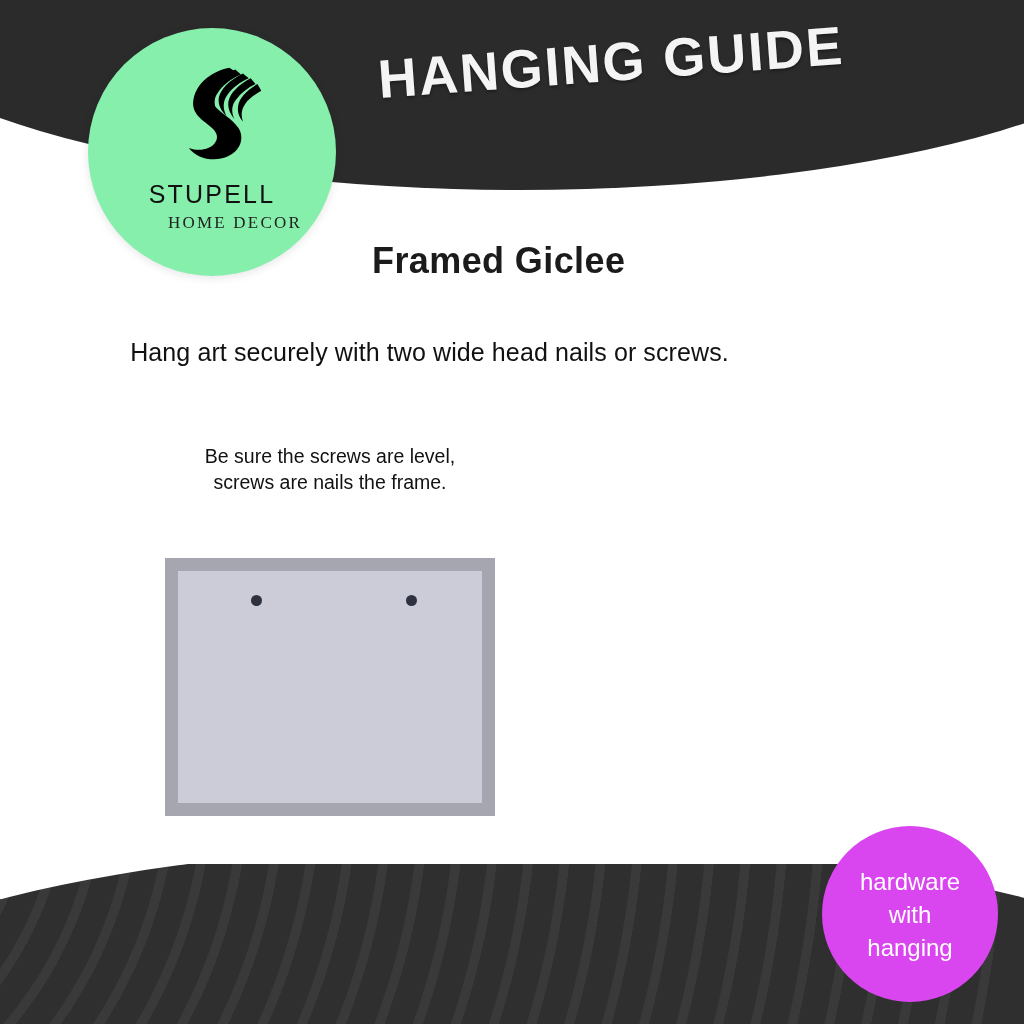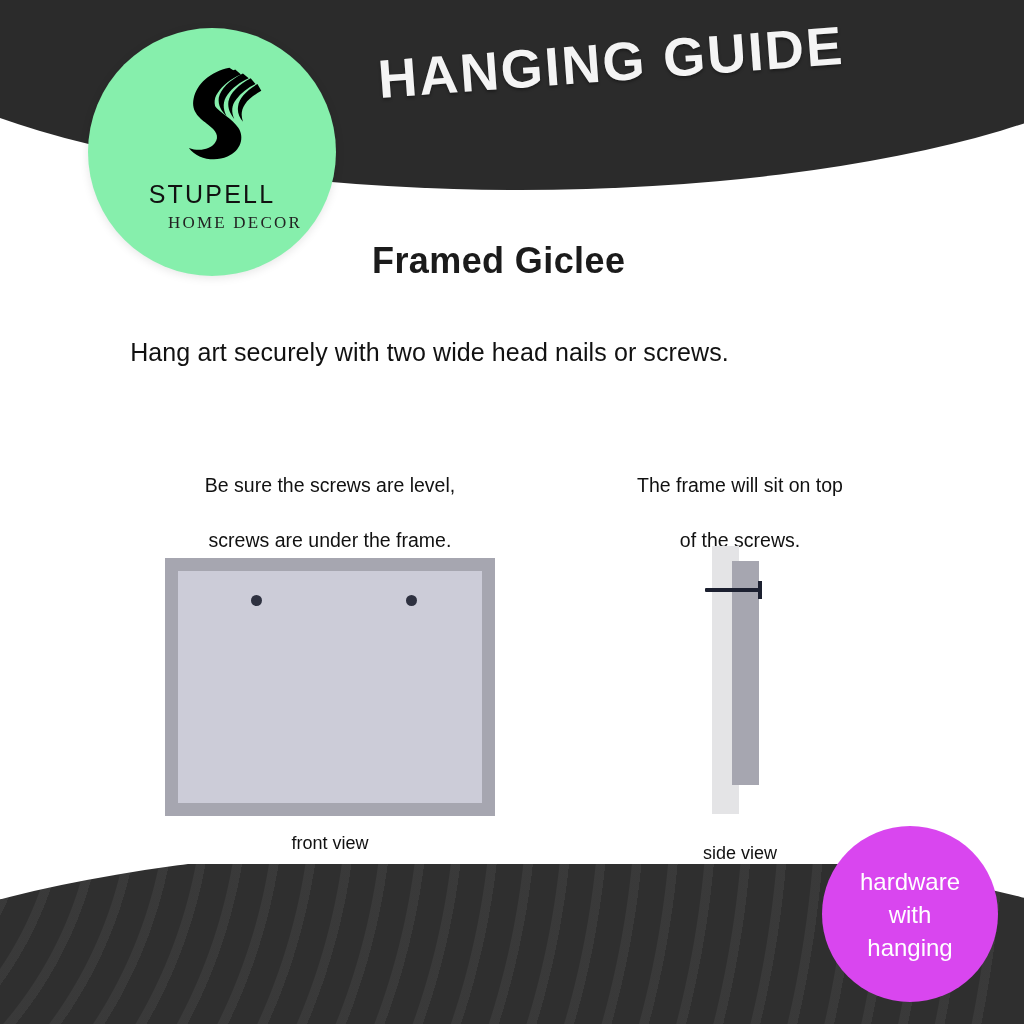--- a/index.html
+++ b/index.html
@@ -162,21 +162,21 @@
 
   .panel-left{position:absolute;left:140px;top:0;width:380px;}
   .panel-right{position:absolute;left:580px;top:0;width:320px;}
 
   .cap{
     text-align:center;
     font-size:19.5px;
     line-height:26px;
     color:#111;
   }
-  .cap-line{display:block;white-space:nowrap;margin-top:29px;}
+  .cap-line{display:block;white-space:nowrap;}
 
   
   .frame-outer{
     position:absolute;left:25px;top:115px;
     width:330px;height:258px;
     background:#a6a6b0;
     box-sizing:border-box;
     padding:13px;
   }
   .frame-inner{
@@ -275,42 +275,30 @@
 
   <div class="header-title">HANGING GUIDE</div>
   <div class="product-title">Framed Giclee</div>
   <div class="intro-line">Hang art securely with two wide head nails or screws.</div>
 
   <div class="panels">
 
     <div class="panel-left">
       <div class="cap">
         <span class="cap-line">Be sure the screws are level,</span>
-        <span class="cap-line">screws are under the frame.</span>
+        <span class="cap-line">screws are nails the frame.</span>
       </div>
       <div class="frame-outer">
         <div class="frame-inner">
           <div class="screw-dot a"></div>
           <div class="screw-dot b"></div>
         </div>
       </div>
-      <div class="view-label front">front view</div>
     </div>
 
-    <div class="panel-right">
-      <div class="cap">
-        <span class="cap-line">The frame will sit on top</span>
-        <span class="cap-line">of the screws.</span>
-      </div>
-      <div class="side-wall"></div>
-      <div class="side-frame"></div>
-      <div class="side-screw-shaft"></div>
-      <div class="side-screw-head"></div>
-      <div class="view-label side">side view</div>
-    </div>
 
   </div>
 
   <div class="hw-badge">
     <span>hardware</span>
     <span>with</span>
     <span>hanging</span>
   </div>
 
 </div>

